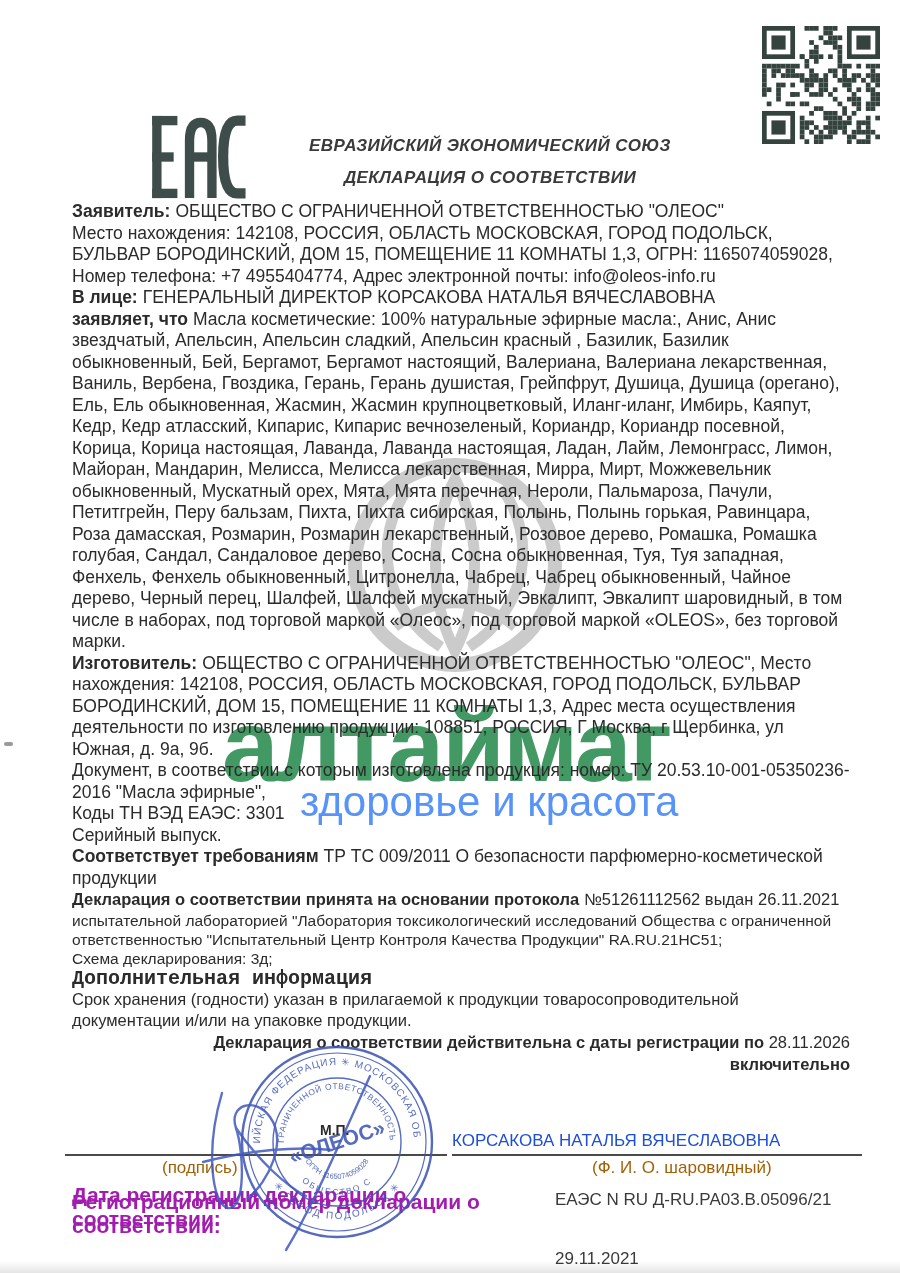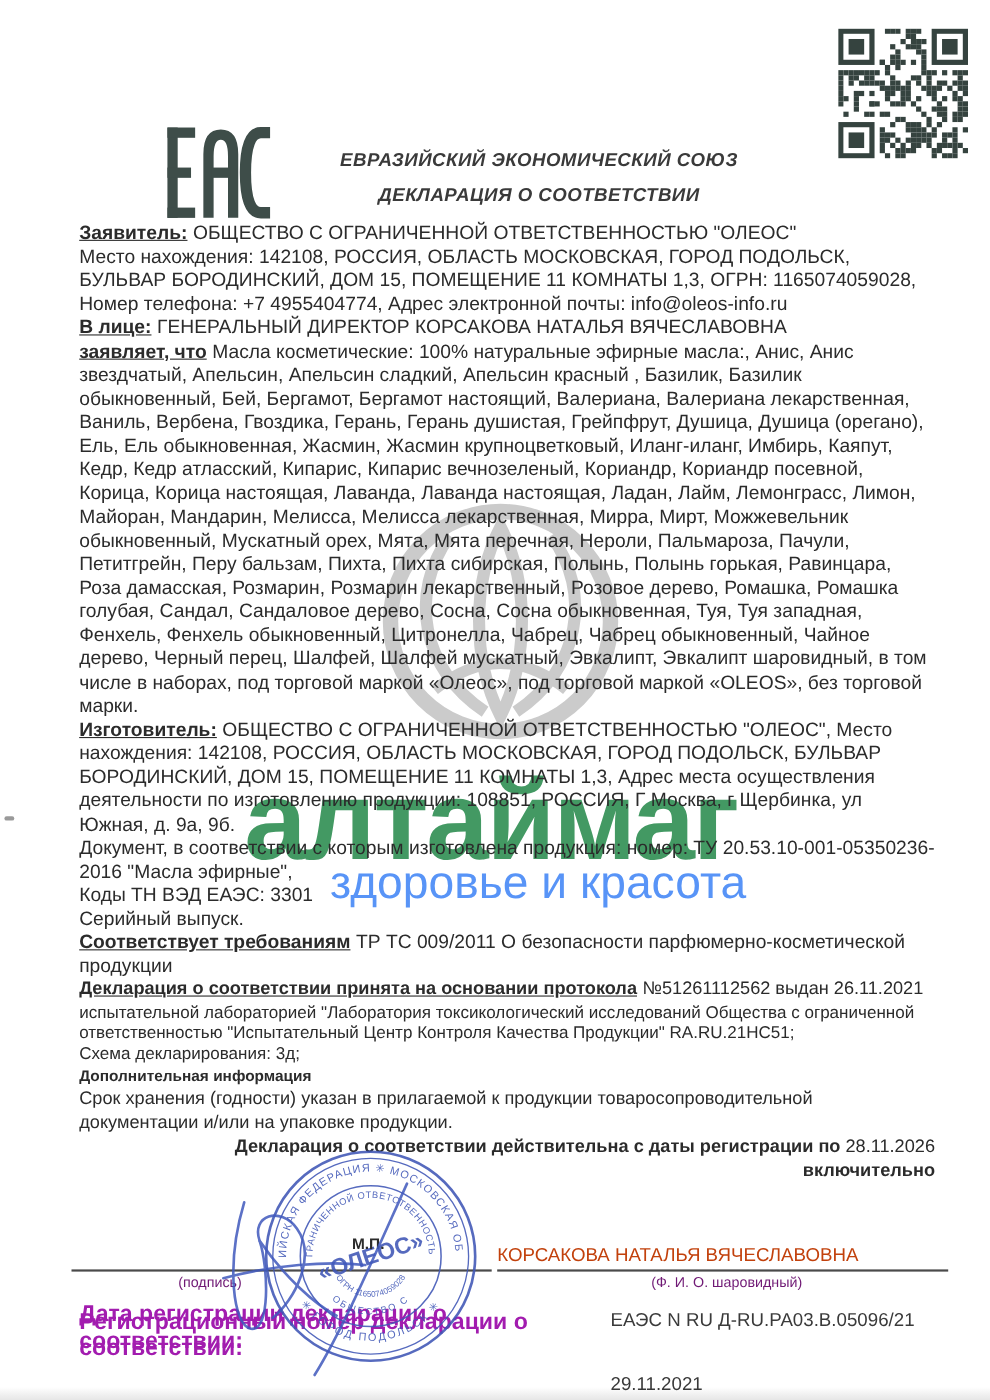--- a/index.html
+++ b/index.html
@@ -7,37 +7,37 @@
         color:#2b2b2b;font-family:"Liberation Sans",sans-serif;}
   .abs{position:absolute;}
   
   .title{position:absolute;left:160px;width:660px;text-align:center;font-weight:bold;
          font-size:17px;color:#3a3a3a;letter-spacing:.4px;font-style:italic;}
   .t1{top:136px;} .t2{top:168px;}
   
   .flow{position:absolute;left:72px;top:201px;width:778px;font-size:17.5px;line-height:21.5px;}
   .flow p,.flow div{margin:0;}
   .gap-s{margin-top:5px;} .gap-m{margin-top:13px;} .gap-xs{margin-top:3px;}
-  .lead{font-weight:bold;margin-right:5px;text-decoration:underline;}
+  .lead{font-weight:bold;margin-right:5px;}
   .basis-first{font-size:16.5px;}
   .small-line{font-size:15.5px;line-height:19px;}
-  .add-label{font-weight:bold;font-size:14px;line-height:21px;}
+  .add-label{font-weight:bold;font-size:20px;line-height:21px;font-family:Liberation Mono, monospace;}
   .add-text{font-size:16.5px;line-height:21px;}
   .validity{font-size:16.5px;line-height:22px;font-weight:bold;text-align:right;}
   .validity .date{font-weight:normal;}
   
   .wm-brand{position:absolute;left:222px;top:688px;font-size:102px;font-weight:bold;
             color:#15803d;letter-spacing:-2px;opacity:.8;z-index:0;}
   .wm-tag{position:absolute;left:300px;top:778px;font-size:42px;color:#3b82f6;opacity:.85;z-index:0;}
   .content{position:relative;z-index:1;}
   
   .sig-line{position:absolute;border-top:2px solid #4a4a4a;height:0;}
-  .sig-cap{position:absolute;font-size:13px;color:#701a75;}
+  .sig-cap{position:absolute;font-size:17px;color:#a16207;}
   .mp{position:absolute;left:320px;top:1122px;font-size:14px;font-weight:bold;z-index:3;}
-  .fio{position:absolute;left:452px;top:1131px;font-size:17px;color:#c2410c;z-index:1;}
+  .fio{position:absolute;left:452px;top:1131px;font-size:17px;color:#1d4ed8;z-index:1;}
   
   .reg-label{position:absolute;left:72px;width:480px;font-weight:bold;font-size:21px;color:#a21caf;}
   .reg-value{position:absolute;left:555px;font-size:17px;color:#3a3a3a;}
   .edge-mark{position:absolute;left:4px;top:742px;width:9px;height:4px;background:#9a9a9a;border-radius:2px;}
   .bottom-shade{position:absolute;left:0;bottom:0;width:100%;height:12px;
                 background:linear-gradient(to bottom,rgba(0,0,0,0),rgba(0,0,0,.10));}
   svg{display:block;}
 </style>
 </head>
 <body>

